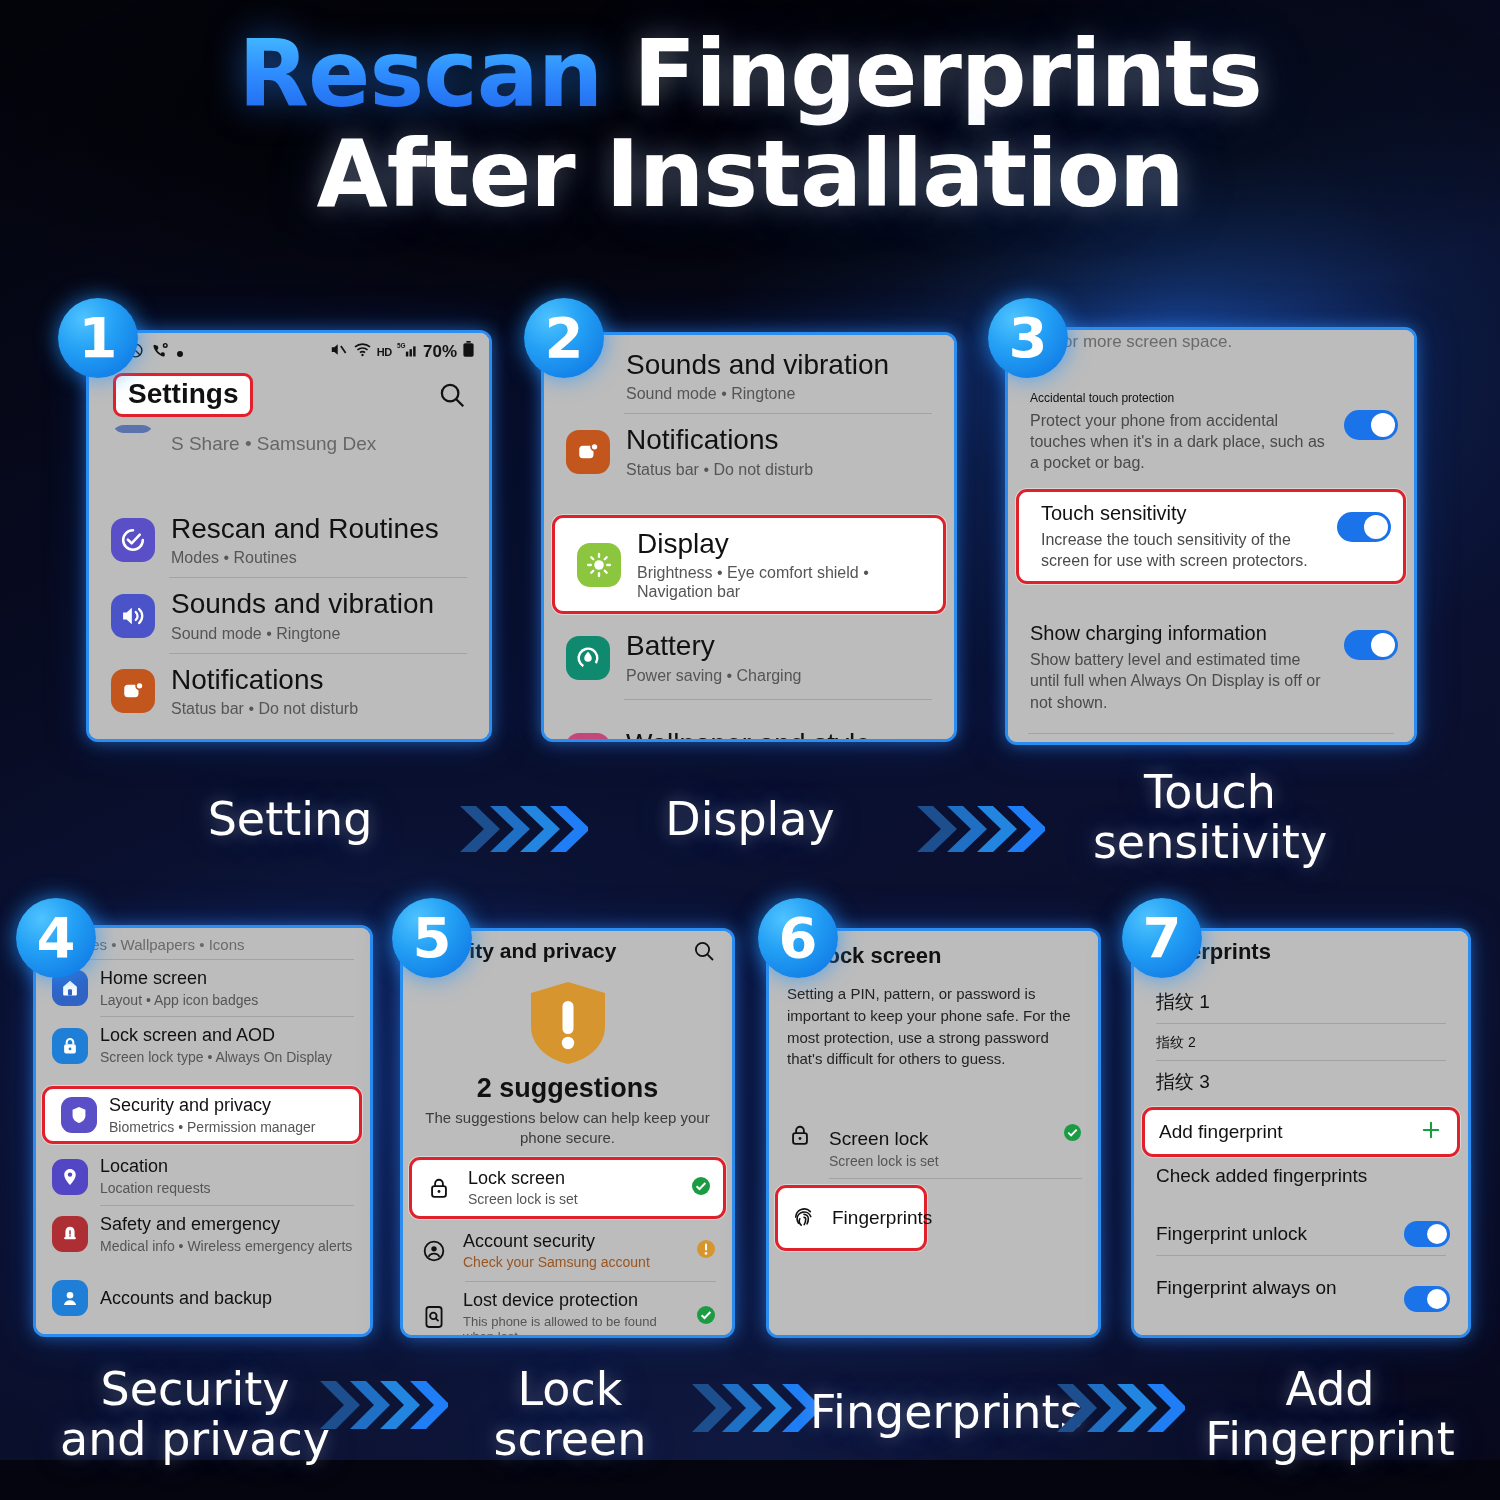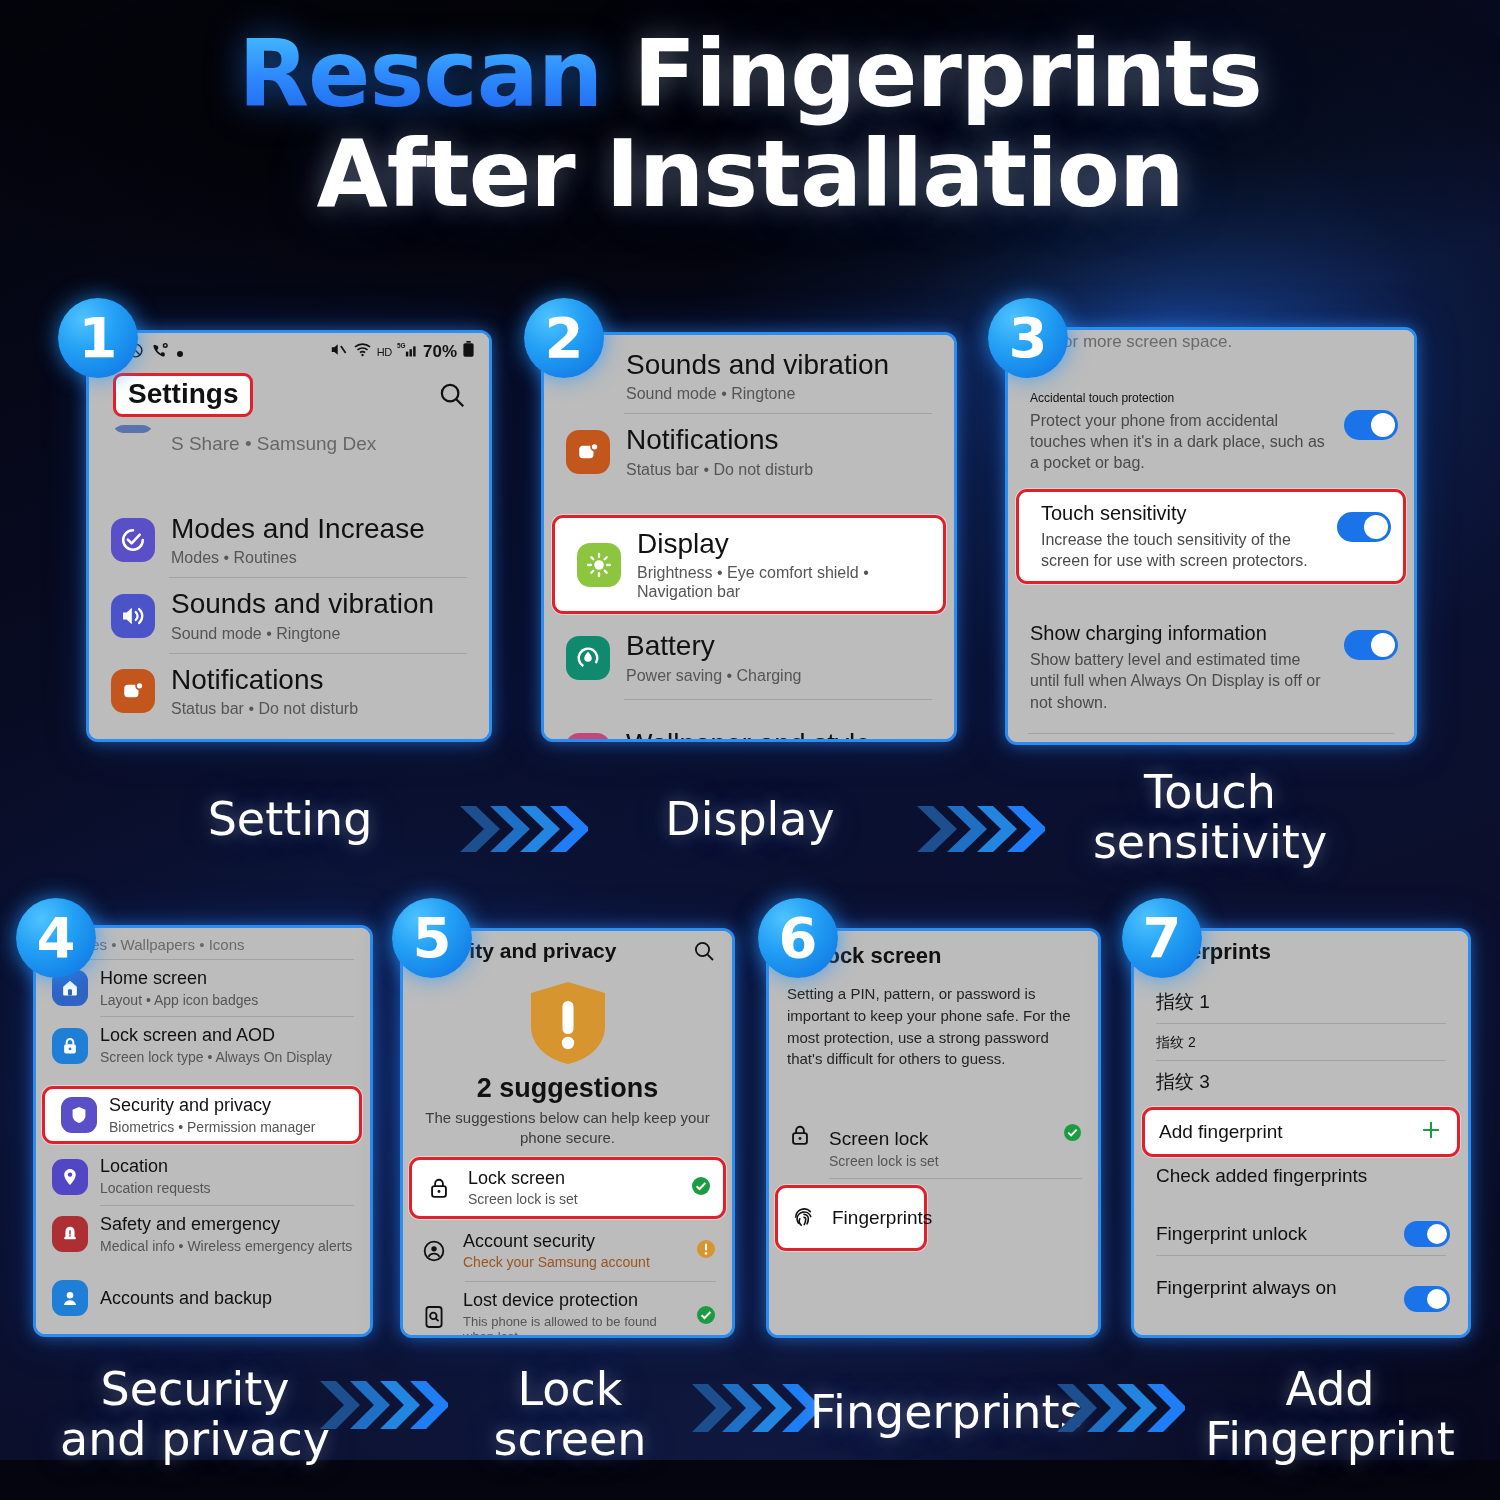--- a/index.html
+++ b/index.html
@@ -163,21 +163,21 @@
               </svg>
           </span>
           <span class="sb-ic">
             <svg width="19" height="19" viewBox="0 0 24 24">
                 <path d="M2.5 8.8C5.2 6.5 8.5 5.2 12 5.2s6.8 1.3 9.5 3.6" fill="none" stroke="#111" stroke-width="2"></path>
                 <path d="M5.6 12.4C7.4 10.9 9.6 10 12 10s4.6.9 6.4 2.4" fill="none" stroke="#111" stroke-width="2"></path>
                 <path d="M8.8 15.9c.9-.8 2-1.2 3.2-1.2s2.3.4 3.2 1.2" fill="none" stroke="#111" stroke-width="2"></path>
                 <circle cx="12" cy="19" r="1.5" fill="#111"></circle>
               </svg>
           </span>
-          <span class="sb-ic" style="font-size:11px;font-weight:400;letter-spacing:-.3px;">HD</span>
+          <span class="sb-ic" style="font-size:11px;font-weight:700;letter-spacing:-.3px;">HD</span>
           <span class="sb-ic">
             <svg width="21" height="18" viewBox="0 0 26 22">
                 <text x="0" y="9" font-size="8" font-family="Liberation Sans" fill="#111">5G</text>
                 <rect x="11" y="13" width="3" height="6" fill="#111"></rect>
                 <rect x="15.5" y="10" width="3" height="9" fill="#111"></rect>
                 <rect x="20" y="6.5" width="3" height="12.5" fill="#111"></rect>
               </svg>
           </span>
           <span>70%</span>
           <span class="sb-ic">
@@ -210,21 +210,21 @@
       <div class="gap" style="height:30px;"></div>
 
       <div class="row">
         <div class="ico" style="background:#5b4fc7;">
           <svg width="28" height="28" viewBox="0 0 24 24">
               <path d="M12 3.6a8.4 8.4 0 1 0 8.4 8.4" fill="none" stroke="#fff" stroke-width="2.2" stroke-linecap="round"></path>
               <path d="M7.6 11.6l3.2 3.2 7-7.4" fill="none" stroke="#fff" stroke-width="2.2" stroke-linecap="round" stroke-linejoin="round"></path>
             </svg>
         </div>
         <div class="txt">
-          <div class="rtitle">Modes and Increase</div>
+          <div class="rtitle">Rescan and Routines</div>
           <div class="rsub">Modes  •  Routines</div>
         </div>
       </div>
       <div class="divider"></div>
       <div class="row">
         <div class="ico" style="background:#4b53c9;">
           <svg width="28" height="28" viewBox="0 0 24 24">
               <path d="M11 5L6.5 9H3.5v6h3L11 19z" fill="#fff"></path>
               <path d="M14.4 8.6a4.6 4.6 0 0 1 0 6.8" fill="none" stroke="#fff" stroke-width="2" stroke-linecap="round"></path>
               <path d="M17.2 6a8 8 0 0 1 0 12" fill="none" stroke="#fff" stroke-width="2" stroke-linecap="round"></path>

